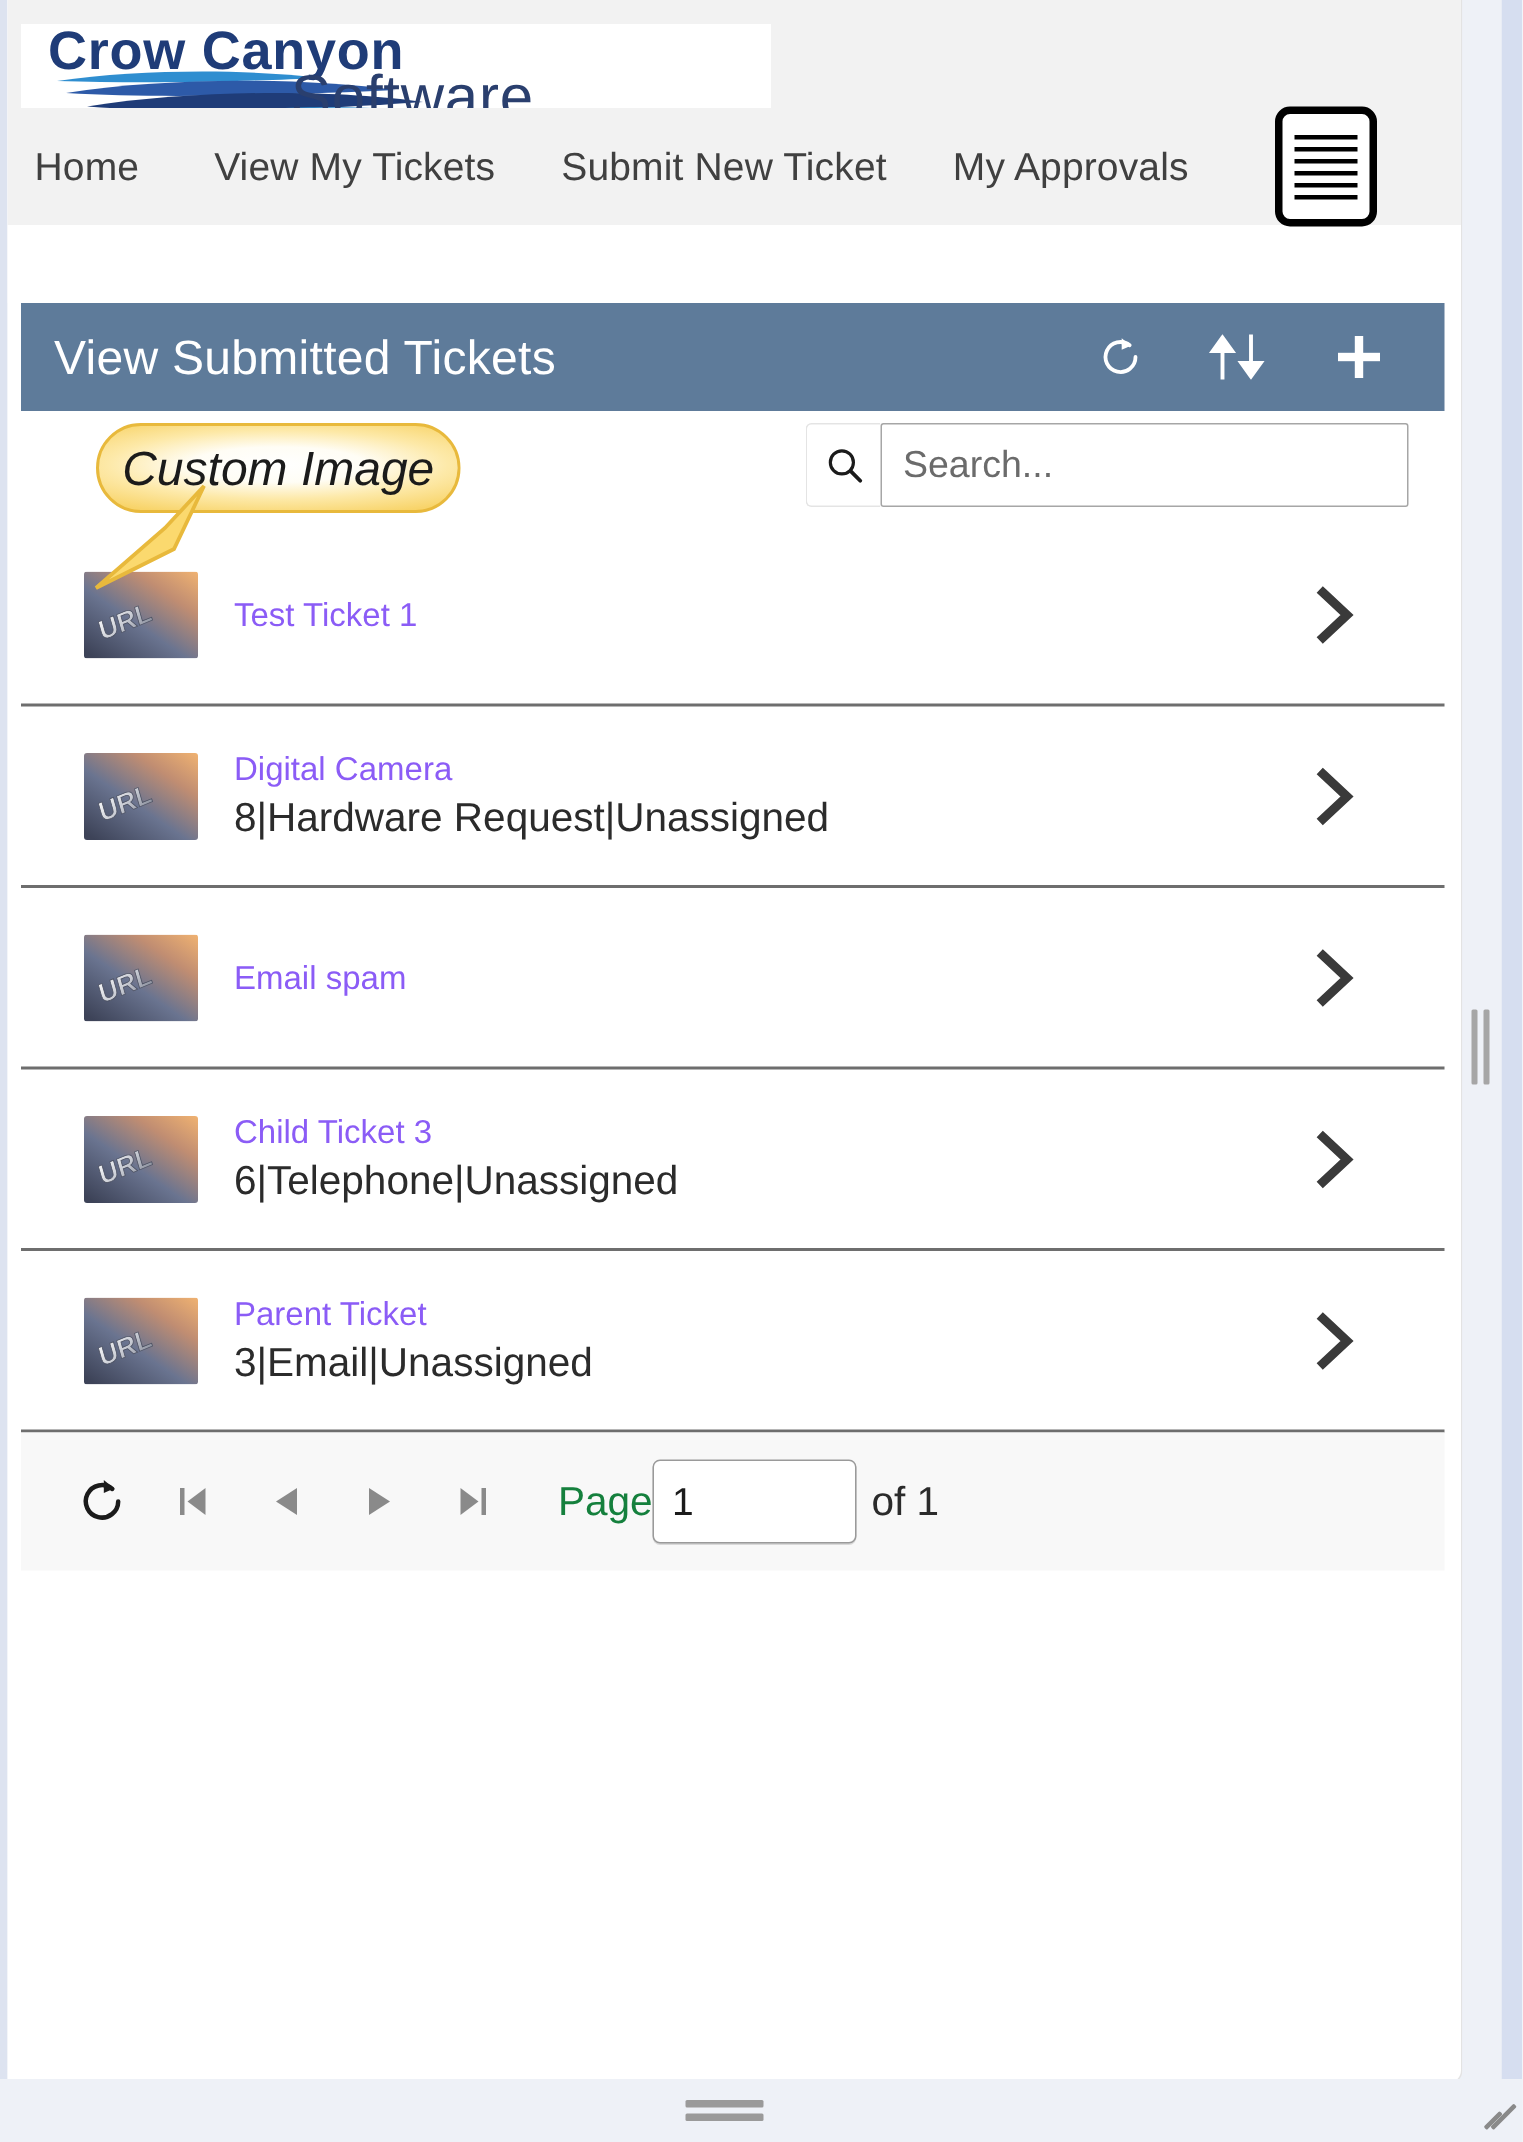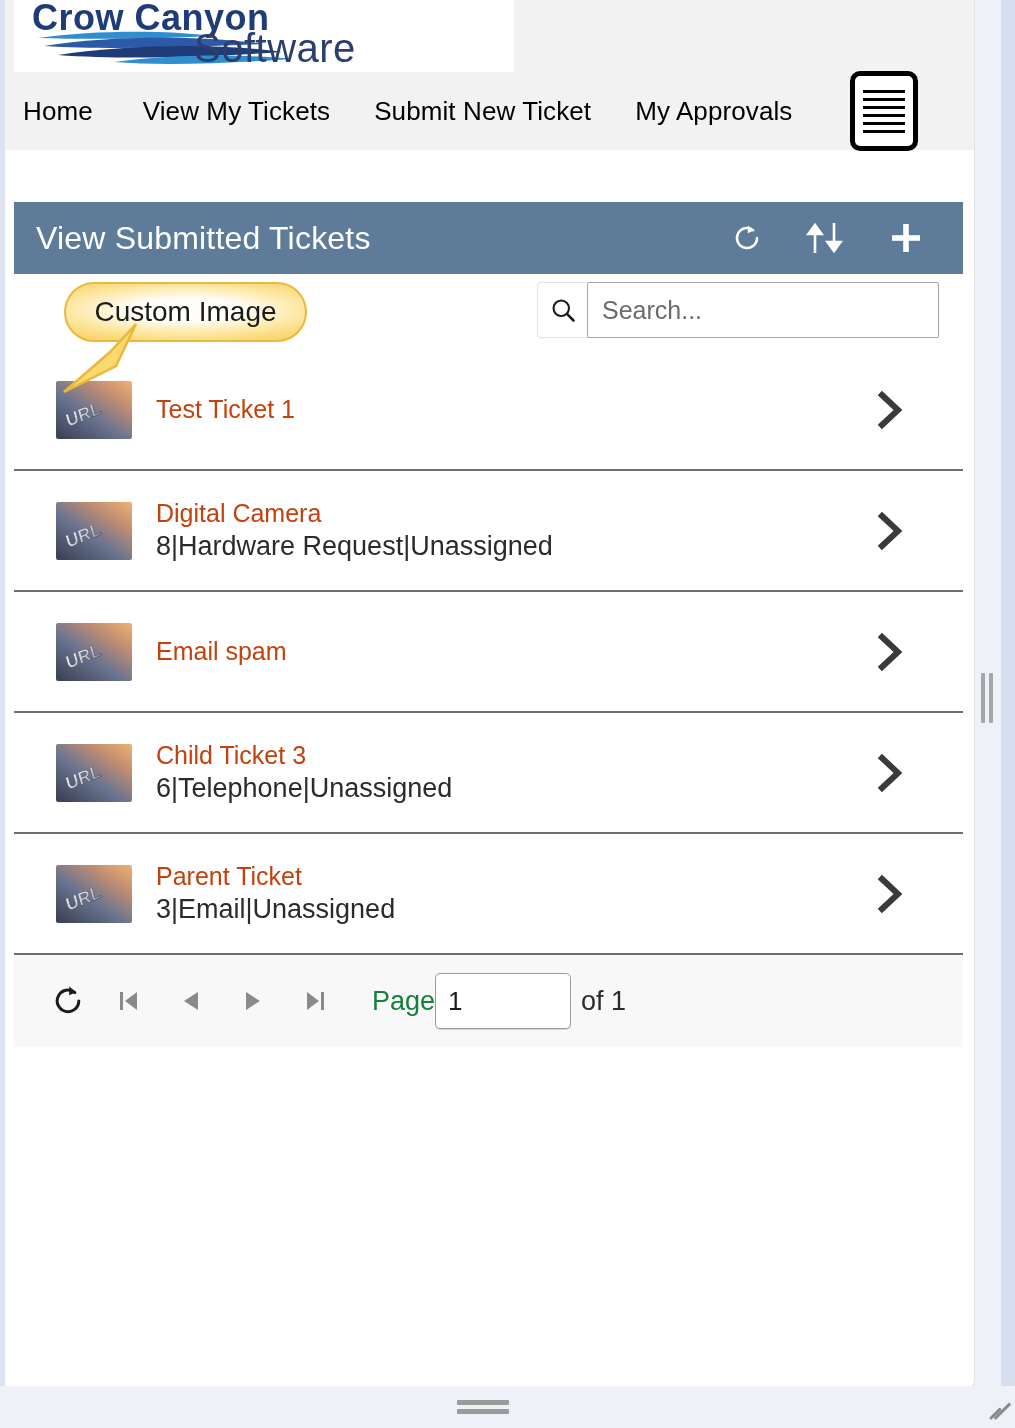--- a/index.html
+++ b/index.html
@@ -110,40 +110,40 @@
   }
 
   
   .logo-band {
     position: relative;
     height: 72px;
     background: #f2f2f2;
   }
   .logo {
     position: absolute;
-    left: 9px; top: 0;
+    left: 9px; top: 16px;
     width: 500px; height: 72px;
     background: #ffffff;
     overflow: hidden;
   }
   .logo svg { display: block; }
 
   
   .navbar {
     height: 78px;
     background: #f2f2f2;
     display: flex;
     align-items: center;
     padding-left: 18px;
     gap: 0;
     position: relative;
   }
   .nav-item {
     font-size: 26px;
-    color: #000000;
+    color: #404040;
     padding: 0 22px;
     white-space: nowrap;
     cursor: pointer;
     letter-spacing: .1px;
   }
   .nav-item:first-child { padding-left: 0; padding-right: 28px; }
   .hamburger {
     margin-left: 36px;
     width: 68px; height: 80px;
     border: 5px solid #000;
@@ -258,22 +258,22 @@
   .thumb svg { display: block; }
 
   .ticket-text {
     flex: 1;
     padding-left: 24px;
     display: flex;
     flex-direction: column;
     gap: 4px;
   }
   .ticket-title {
-    font-size: 25px;
-    color: #c2410c;
+    font-size: 22px;
+    color: #8b5cf6;
     line-height: 1.15;
   }
   .ticket-sub {
     font-size: 27px;
     color: #2b2b2b;
     line-height: 1.15;
   }
   .chevron {
     flex: 0 0 auto;
     padding-right: 34px;
@@ -334,24 +334,25 @@
     position: absolute;
     inset: 0;
     border-radius: 30px;
     background: radial-gradient(ellipse 72% 62% at 50% 46%, #ffffff 0%, #fffdf5 34%, #fde9a8 66%, #f8d46a 100%);
     border: 2px solid #e8b93c;
     display: flex;
     align-items: center;
     justify-content: center;
   }
   .callout-text {
-    font-size: 28px;
+    font-size: 32px;
     color: #1b1b1b;
     position: relative;
     z-index: 2;
+    font-style: italic;
   }
   .callout-tail {
     position: absolute;
     left: -2px; top: 40px;
     width: 100px; height: 72px;
     z-index: 1;
   }
 </style>
 </head>
 <body>

